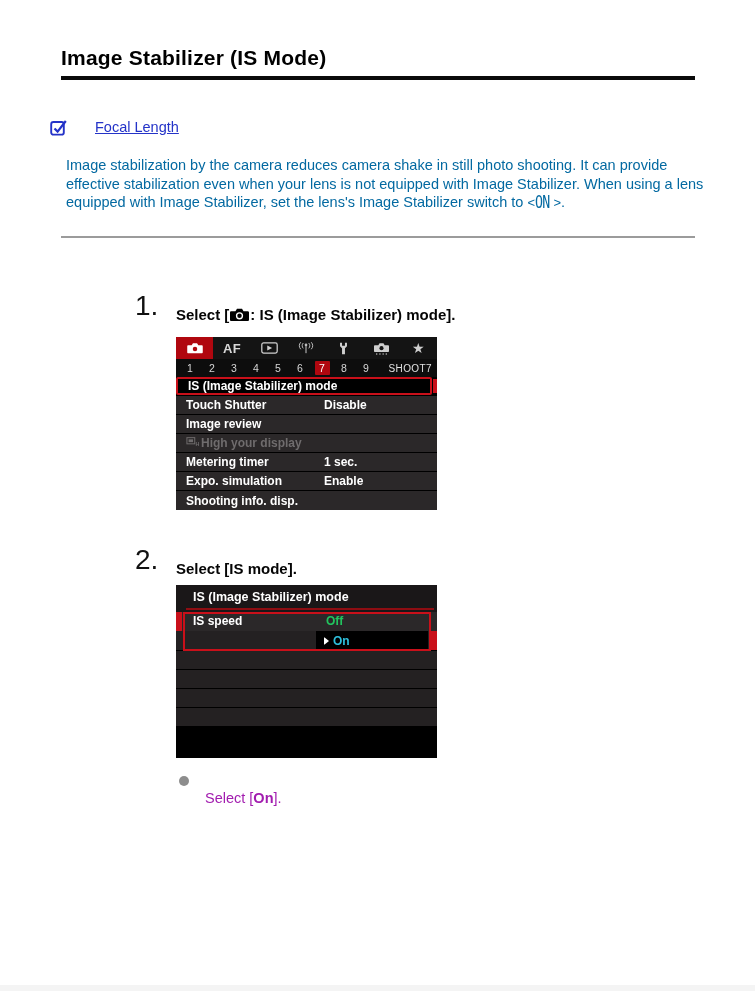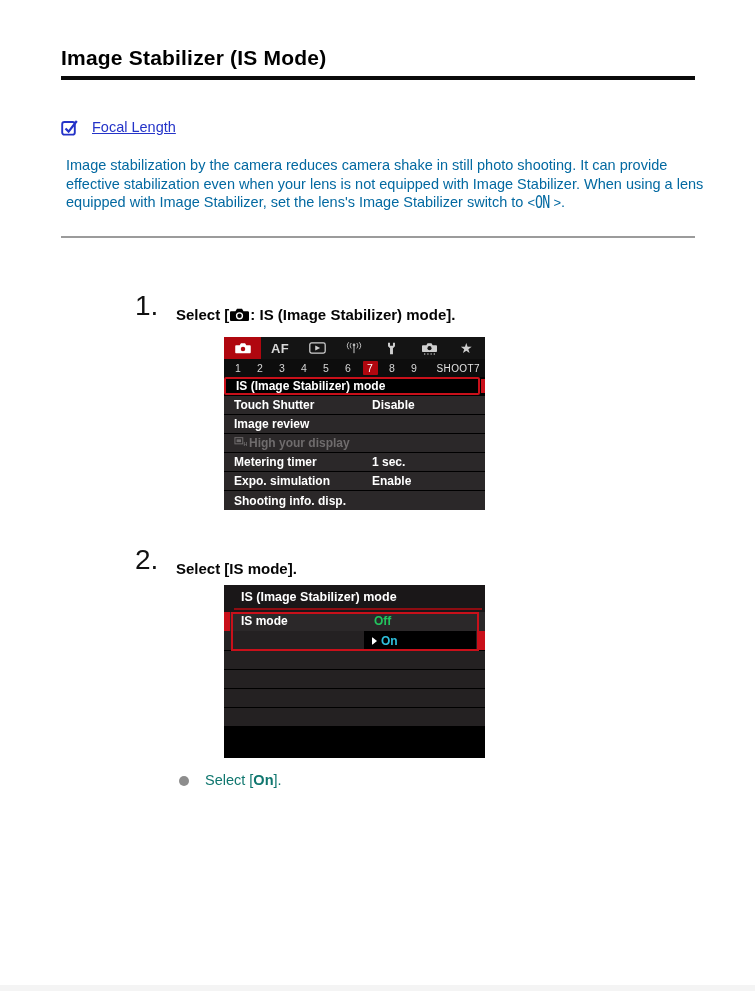--- a/index.html
+++ b/index.html
@@ -4,37 +4,37 @@
 <style>
   * { margin:0; padding:0; box-sizing:border-box; }
   html,body { background:#fff; }
   body { font-family:"Liberation Sans", sans-serif; color:#000; }
   .page { position:relative; width:755px; height:999px; background:#fff; overflow:hidden; }
 
   
   .doc-title { position:absolute; left:61px; top:46px; font-size:21px; font-weight:bold; letter-spacing:0.2px; }
   .title-rule { position:absolute; left:61px; top:76px; width:634px; height:4px; background:#0a0a0a; }
 
-  .related-row { position:absolute; left:61px; top:118px; display:flex; align-items:center; gap:13px; }
+  .related-row { position:absolute; left:50px; top:118px; display:flex; align-items:center; gap:27px; }
   .related-row svg { display:block; }
   .related-link { color:#2433c8; font-size:14.5px; text-decoration:underline; cursor:pointer; }
 
   .intro { position:absolute; left:66px; top:156px; width:640px; font-size:14.5px; line-height:18.6px; color:#0369a1; }
   .lcd { display:inline-block; font-family:"DejaVu Sans Mono", monospace; font-size:17px; letter-spacing:-1px;
          transform:scaleX(0.78); transform-origin:left bottom; vertical-align:-1px; }
   .bracket { font-size:13px; }
   .intro-rule { position:absolute; left:61px; top:236px; width:634px; height:2px; background:#9b9b9b; }
 
   
   .step-num { position:absolute; left:135px; font-size:28px; color:#111; }
   .step-text { position:absolute; left:176px; font-size:15px; font-weight:bold; color:#050505; }
   .step-text svg { vertical-align:-2px; margin:0 1px; }
 
   
-  .shot { position:absolute; left:176px; width:261px; height:173px;margin-left:48px; }
+  .shot { position:absolute; left:176px; width:261px; height:173px; }
   .shot1 { top:337px; background:#000; }
   .tabbar { position:absolute; left:0; top:0; width:100%; height:22px; background:#141414; display:flex; }
   .tab { flex:1; display:flex; align-items:center; justify-content:center; height:100%; }
   .tab.active { background:#b0070f; }
   .tab-af { color:#d8d8d8; font-size:13px; font-weight:bold; letter-spacing:0.3px; }
   .tab-star { color:#cfcfcf; font-size:14px; line-height:1; }
 
   .numrow { position:absolute; left:0; top:22px; width:100%; height:18px; background:#0d0d0d;
             display:flex; align-items:center; padding-left:3px; }
   .pnum { width:22px; text-align:center; color:#d6d6d6; font-size:10.5px; }
@@ -66,21 +66,21 @@
                  border-bottom:4.5px solid transparent; border-radius:1px; margin-right:4px; }
   .s2-on { color:#2fc0dd; font-size:12px; font-weight:bold; }
   .s2-borderbox { position:absolute; left:7px; top:27px; width:248px; height:39px; border:2px solid #c9101a; pointer-events:none; }
   .s2-rightbar { position:absolute; right:0; top:46px; width:6px; height:19px; background:#c9101a; }
   .s2-empty { position:absolute; left:0; width:100%; height:18px; background:#242122; }
   .s2-bottom { position:absolute; left:0; top:142px; width:100%; height:31px; background:#000; }
 
   
   .note-row { position:absolute; left:179px; top:772px; display:flex; align-items:flex-start; }
   .note-bullet { width:10px; height:10px; border-radius:50%; background:#8d8d8d; margin-top:4px; }
-  .note-text { margin-left:16px; font-size:14.5px; color:#0f766e; }
+  .note-text { margin-left:16px; font-size:14.5px; color:#a21caf;margin-top:18px; }
 
   .bottom-band { position:absolute; left:0; top:985px; width:755px; height:6px; background:#f4f4f4; }
 </style>
 </head>
 <body>
 
 <div class="page">
 
   <h1 class="doc-title">Image Stabilizer (IS Mode)</h1>
   <div class="title-rule"></div>
@@ -206,21 +206,21 @@
 
   <div class="step-num" style="top:544px;">2.</div>
   <div class="step-text" style="top:560px;">Select [IS mode].</div>
 
   <div class="shot shot2">
     <div class="s2-titlebar">
       <div class="s2-title">IS (Image Stabilizer) mode</div>
       <div class="s2-underline"></div>
     </div>
     <div class="s2-row1">
-      <span class="s2-setting">IS mode</span>
+      <span class="s2-setting">IS speed</span>
       <span class="s2-off">Off</span>
     </div>
     <div class="s2-leftbar"></div>
     <div class="s2-row2bg"></div>
     <div class="s2-oncell">
       <span class="s2-onmarker"></span>
       <span class="s2-on">On</span>
     </div>
     <div class="s2-borderbox"></div>
     <div class="s2-rightbar"></div>

